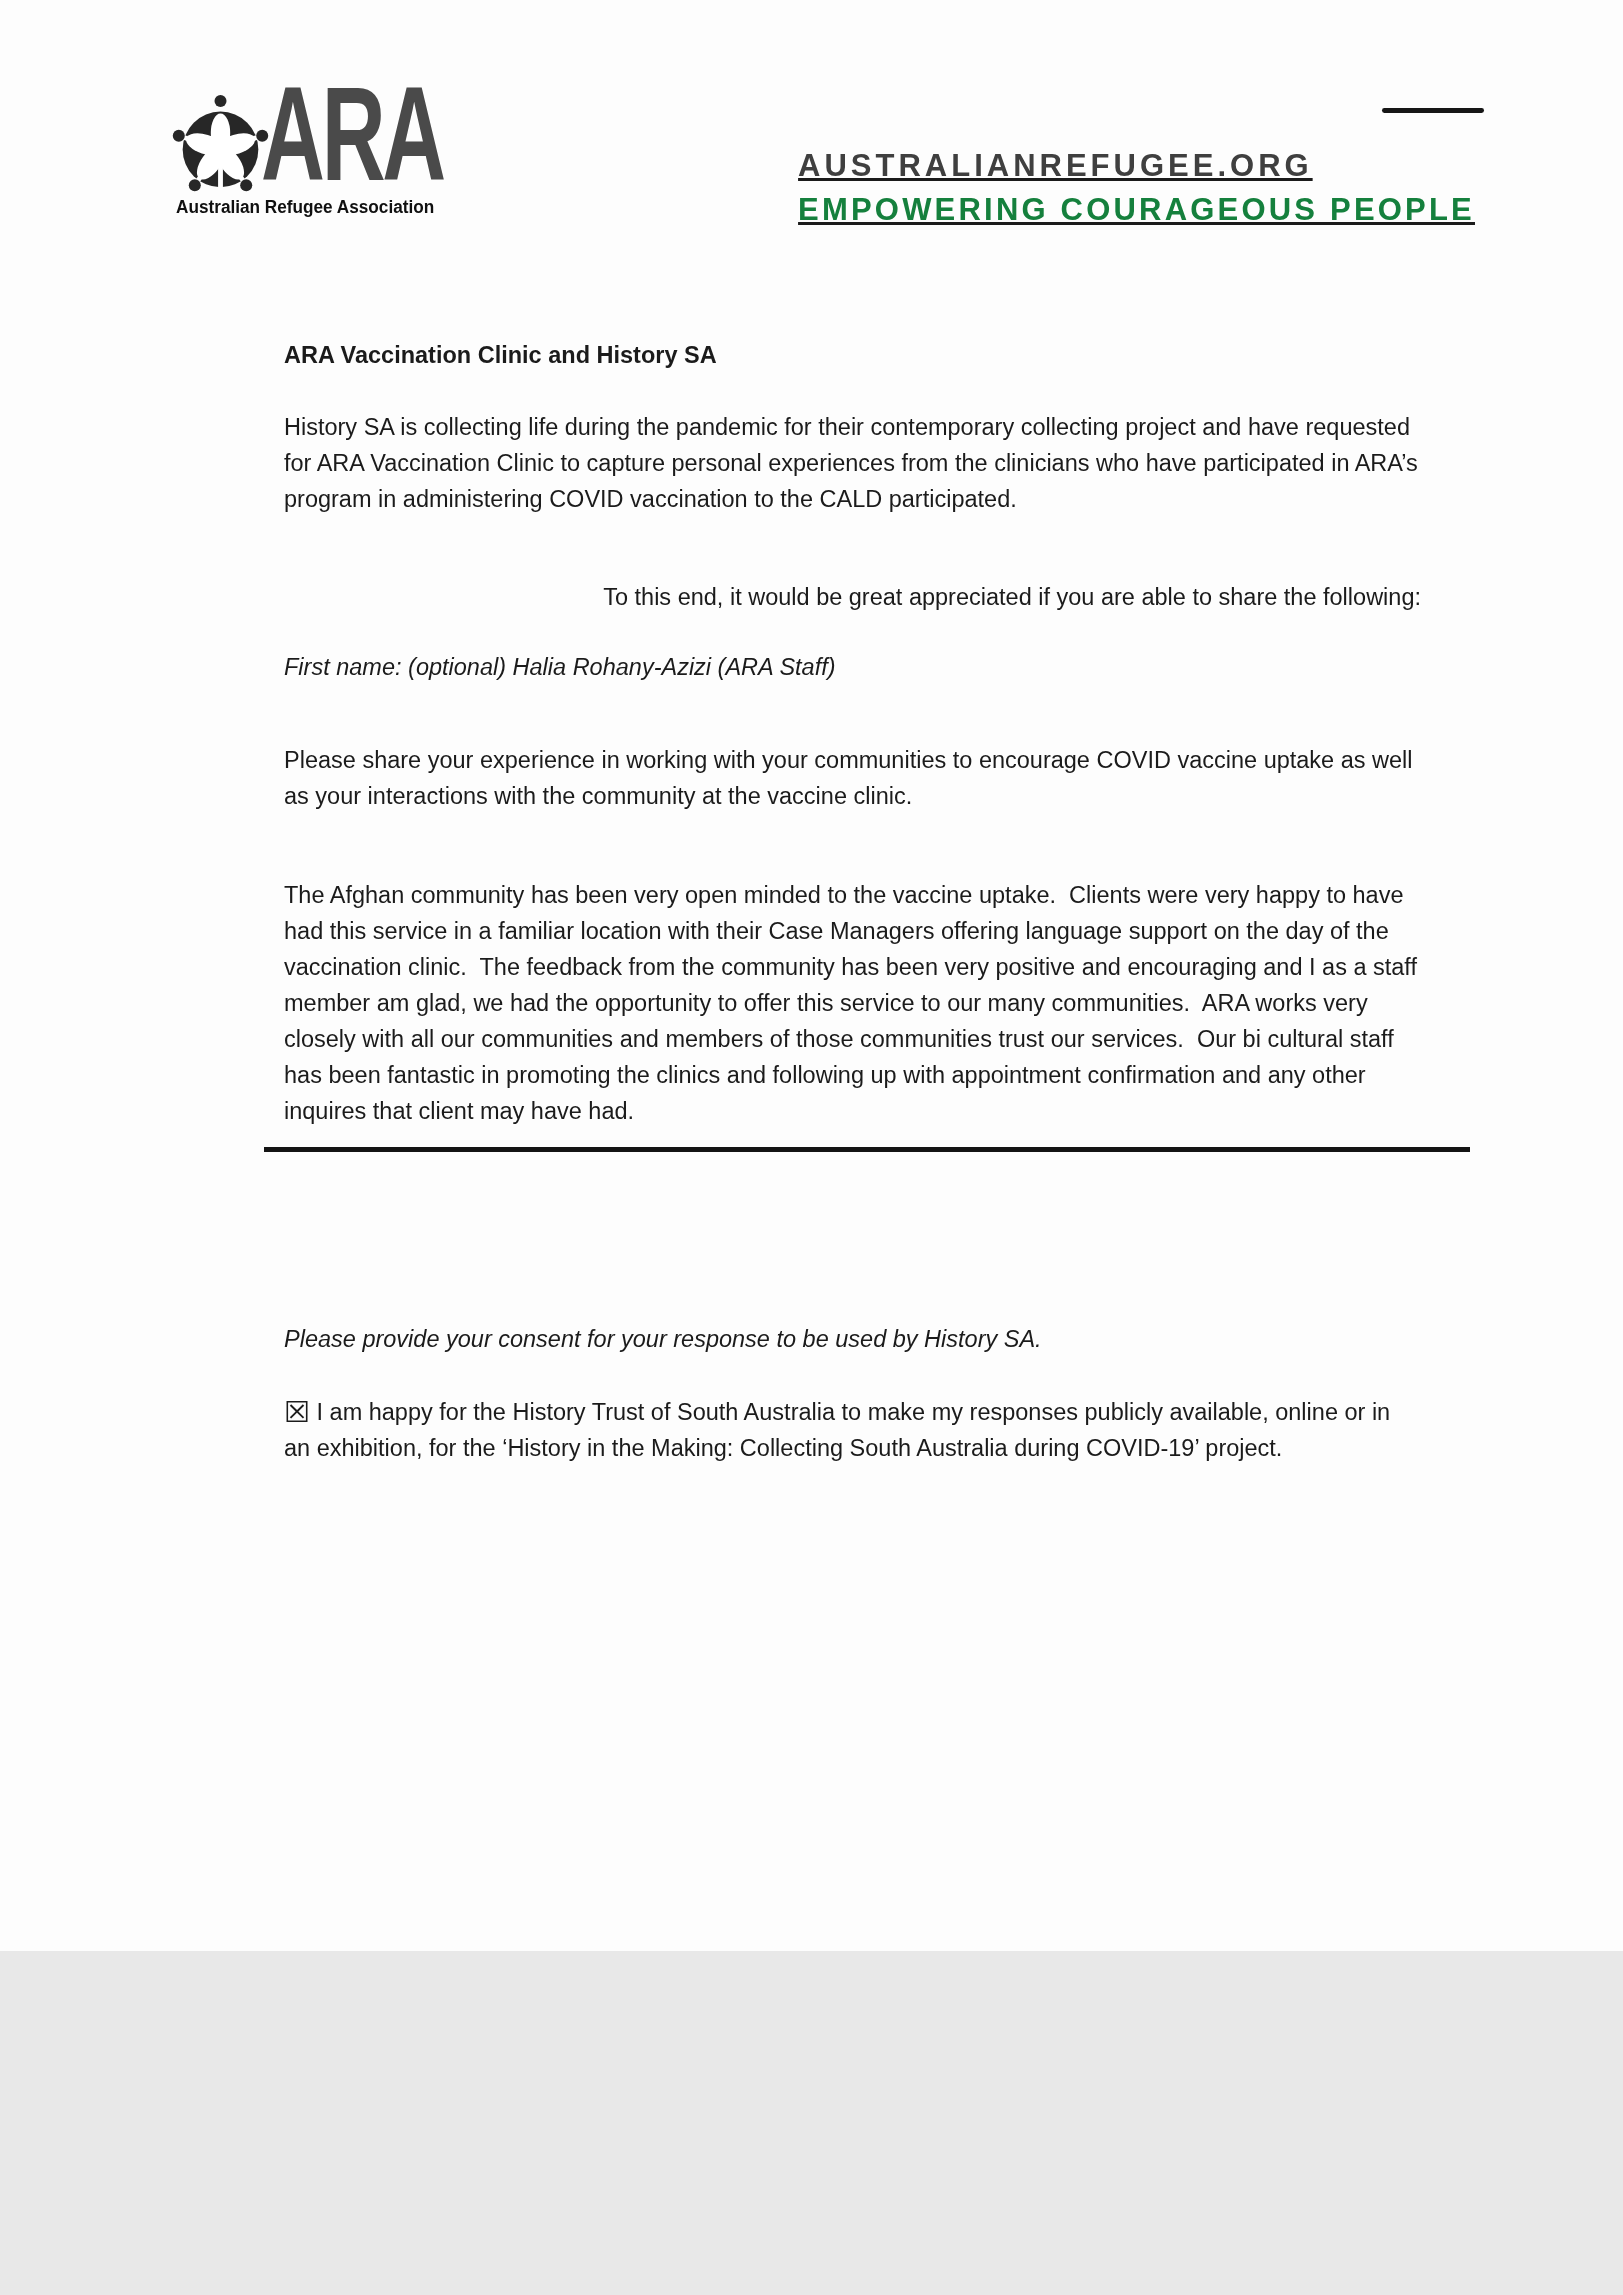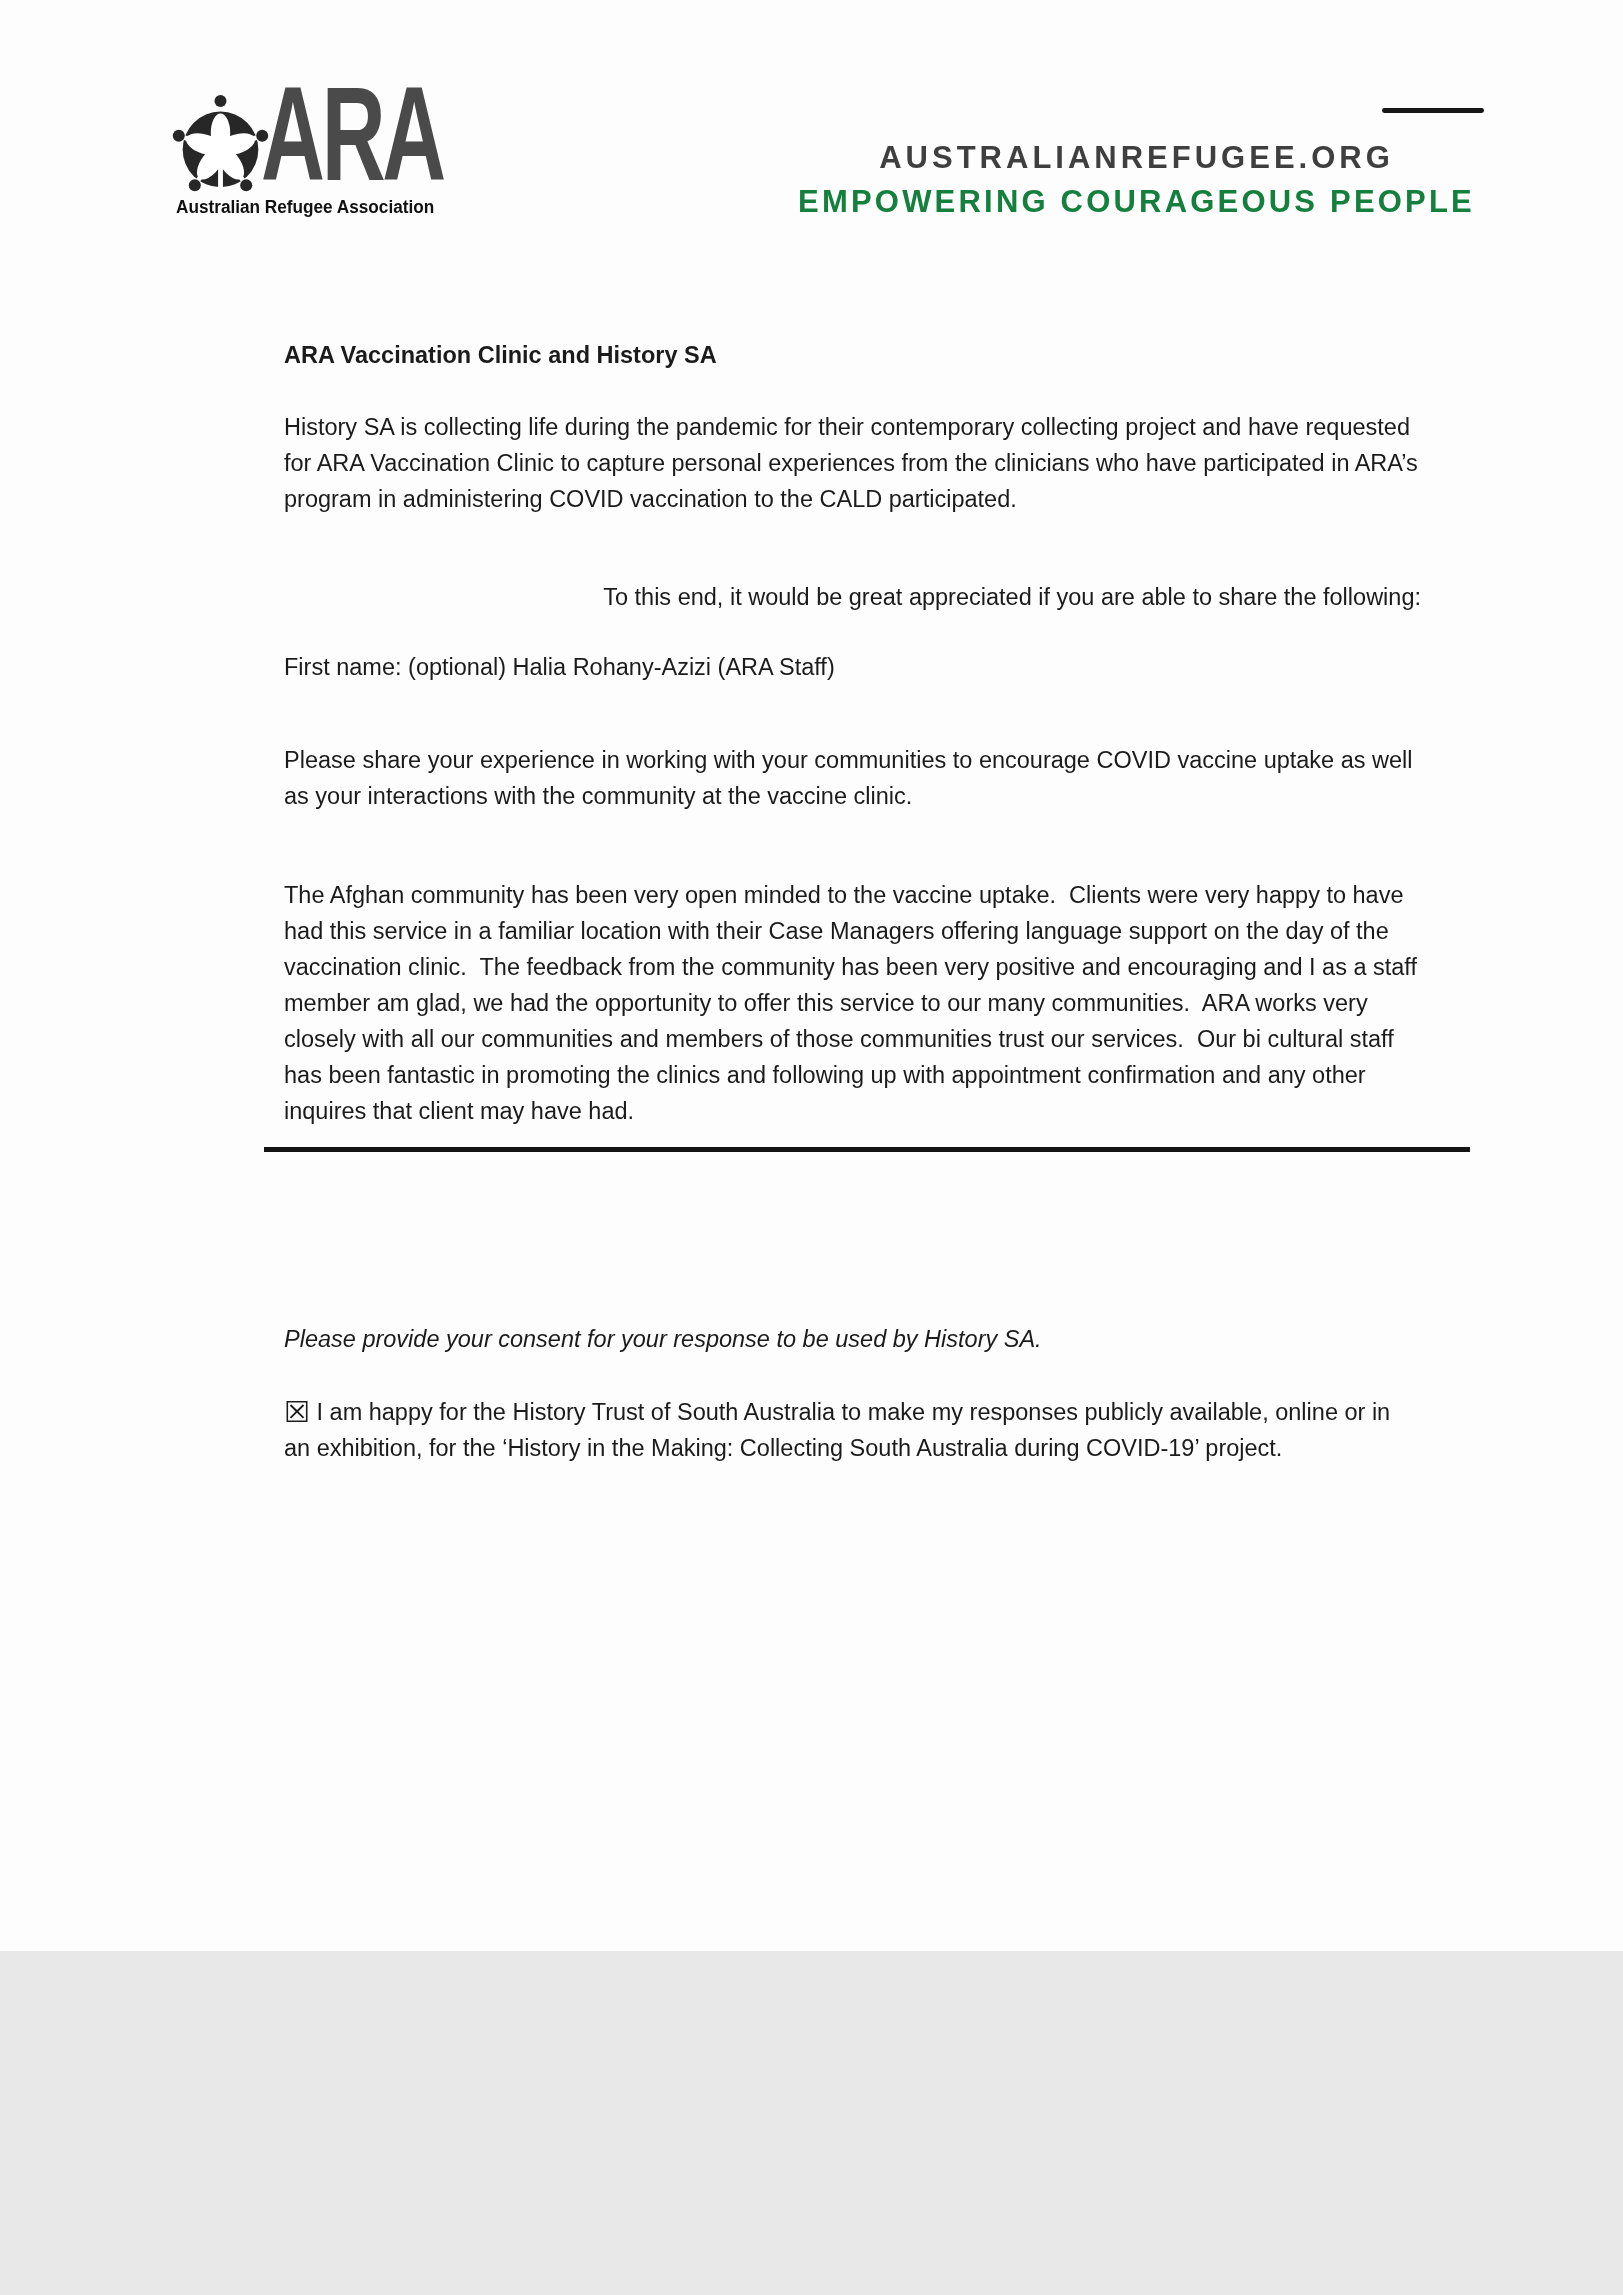--- a/index.html
+++ b/index.html
@@ -25,40 +25,40 @@
   .logo-name{
     position:absolute;left:176px;top:196px;
     font-size:18.7px;font-weight:700;color:#101010;
     transform:scaleX(0.92);transform-origin:left top;
     white-space:nowrap;
   }
   .header-rule{
     position:absolute;left:1382px;top:108px;
     width:102px;height:4.9px;background:#161616;border-radius:2.4px;
   }
-  .header-right{position:absolute;right:149px;top:140px;text-align:center;}
+  .header-right{position:absolute;right:149px;top:148px;text-align:left;text-decoration:underline;}
   .header-site{
     font-size:31px;font-weight:700;color:#3f3f3f;
     letter-spacing:4px;white-space:nowrap;
   }
   .header-tagline{
     margin-top:8px;font-size:31px;font-weight:700;color:#15803d;
     letter-spacing:3.2px;white-space:nowrap;
   }
 
   
   .content{
     position:absolute;left:284px;top:341px;width:1137px;
     font-size:23.5px;line-height:36px;
   }
   .content p{margin:0;white-space:pre-wrap;}
   .doc-title{margin:0 0 39px;font-size:23.5px;line-height:29px;font-weight:700;}
   .p-intro{margin-bottom:62px !important;}
   .p-request{margin-bottom:34px !important;text-align:right;}
-  .p-firstname{margin-bottom:57px !important;}
+  .p-firstname{margin-bottom:57px !important;font-style:italic;}
   .p-question{font-weight:400;margin-bottom:63px !important;}
   .p-response{margin-bottom:18px !important;}
   .divider{
     height:4.9px;background:#141414;
     margin:0 0 169px -20px;width:1206px;
   }
   .p-consent-prompt{font-style:italic;margin-bottom:37px !important;}
   .p-consent .cb{
     font-size:29px;line-height:36px;vertical-align:-1.6px;margin-right:6.5px;
     font-family:"DejaVu Sans", sans-serif;

